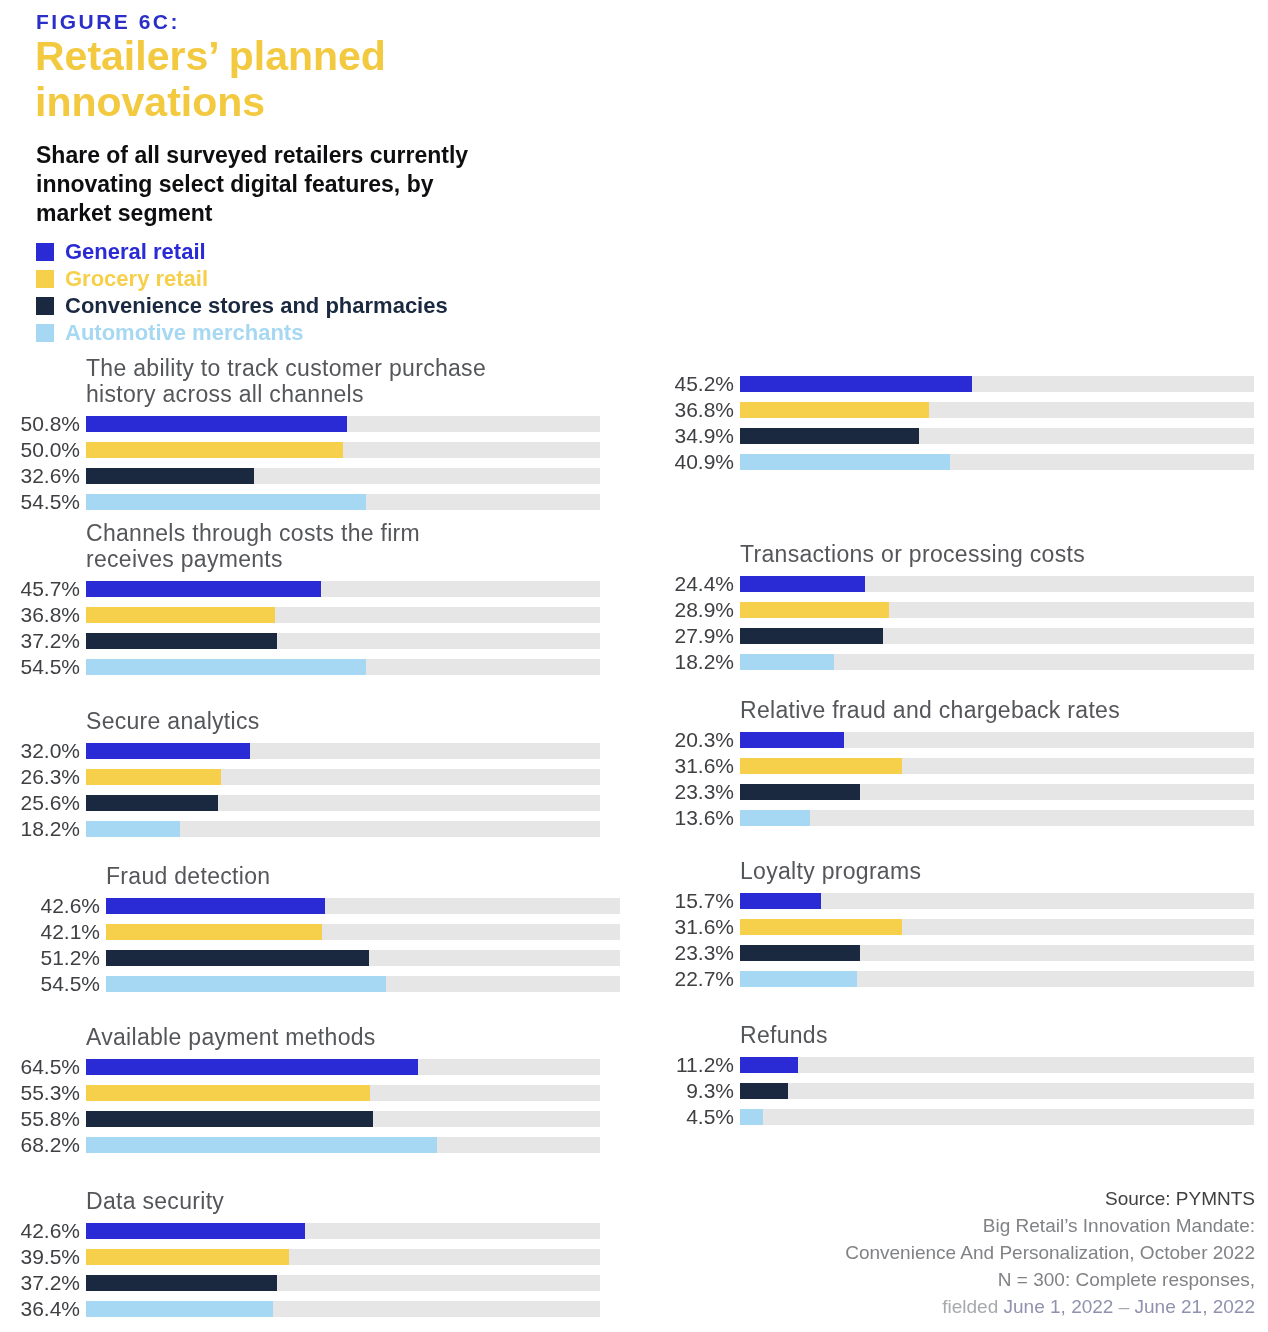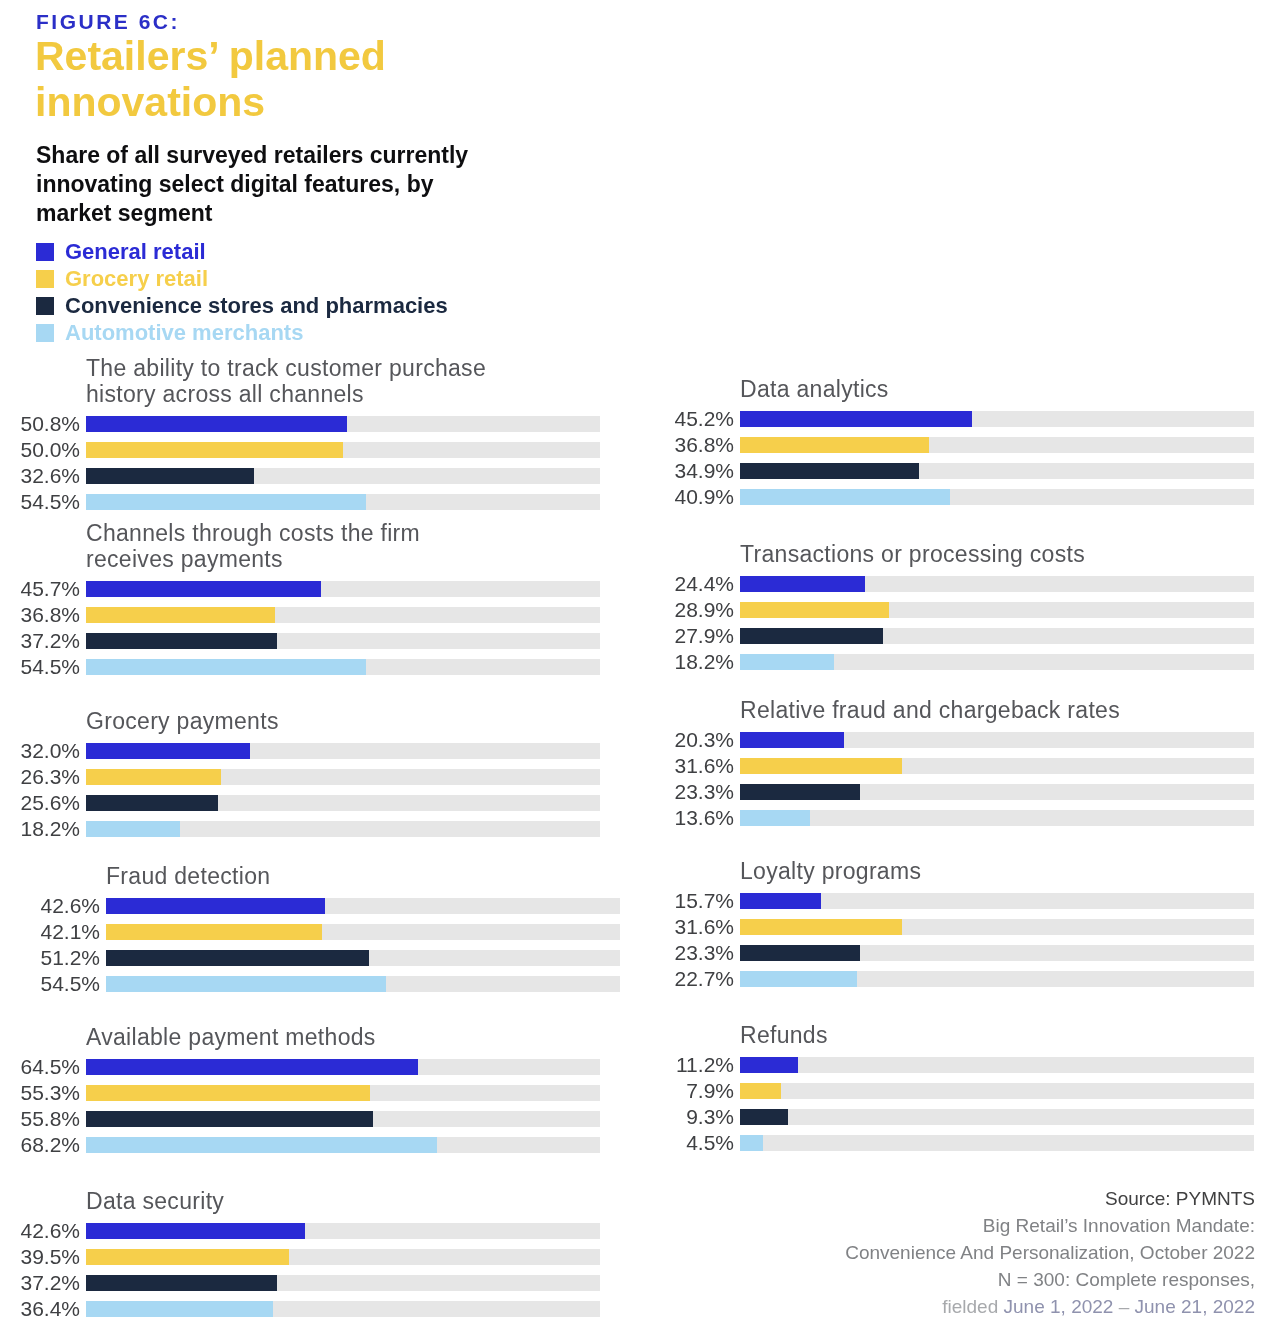--- a/index.html
+++ b/index.html
@@ -141,21 +141,21 @@
         </div>
       </div>
       <div class="bar-row">
         <span class="bar-value">54.5%</span>
         <div class="bar-track" style="background: rgb(230, 230, 230);">
           <div class="bar-fill" style="width: 54.5%; background: rgb(167, 216, 243);"></div>
         </div>
       </div>
     </div>
     <div class="chart" style="left: 0px; top: 708px;">
-      <div class="chart-title">Grocery payments</div>
+      <div class="chart-title">Secure analytics</div>
       <div class="bar-row">
         <span class="bar-value">32.0%</span>
         <div class="bar-track" style="background: rgb(230, 230, 230);">
           <div class="bar-fill" style="width: 32%; background: rgb(43, 43, 213);"></div>
         </div>
       </div>
       <div class="bar-row">
         <span class="bar-value">26.3%</span>
         <div class="bar-track" style="background: rgb(230, 230, 230);">
           <div class="bar-fill" style="width: 26.3%; background: rgb(246, 207, 75);"></div>
@@ -249,21 +249,20 @@
         </div>
       </div>
       <div class="bar-row">
         <span class="bar-value">36.4%</span>
         <div class="bar-track" style="background: rgb(230, 230, 230);">
           <div class="bar-fill" style="width: 36.4%; background: rgb(167, 216, 243);"></div>
         </div>
       </div>
     </div>
     <div class="chart" style="left: 654px; top: 376px;">
-      <div class="chart-title">Data analytics</div>
       <div class="bar-row">
         <span class="bar-value">45.2%</span>
         <div class="bar-track" style="background: rgb(230, 230, 230);">
           <div class="bar-fill" style="width: 45.2%; background: rgb(43, 43, 213);"></div>
         </div>
       </div>
       <div class="bar-row">
         <span class="bar-value">36.8%</span>
         <div class="bar-track" style="background: rgb(230, 230, 230);">
           <div class="bar-fill" style="width: 36.8%; background: rgb(246, 207, 75);"></div>
@@ -362,26 +361,20 @@
           <div class="bar-fill" style="width: 22.7%; background: rgb(167, 216, 243);"></div>
         </div>
       </div>
     </div>
     <div class="chart" style="left: 654px; top: 1022px;">
       <div class="chart-title">Refunds</div>
       <div class="bar-row">
         <span class="bar-value">11.2%</span>
         <div class="bar-track" style="background: rgb(230, 230, 230);">
           <div class="bar-fill" style="width: 11.2%; background: rgb(43, 43, 213);"></div>
-        </div>
-      </div>
-      <div class="bar-row">
-        <span class="bar-value">7.9%</span>
-        <div class="bar-track" style="background: rgb(230, 230, 230);">
-          <div class="bar-fill" style="width: 7.9%; background: rgb(246, 207, 75);"></div>
         </div>
       </div>
       <div class="bar-row">
         <span class="bar-value">9.3%</span>
         <div class="bar-track" style="background: rgb(230, 230, 230);">
           <div class="bar-fill" style="width: 9.3%; background: rgb(27, 41, 64);"></div>
         </div>
       </div>
       <div class="bar-row">
         <span class="bar-value">4.5%</span>

